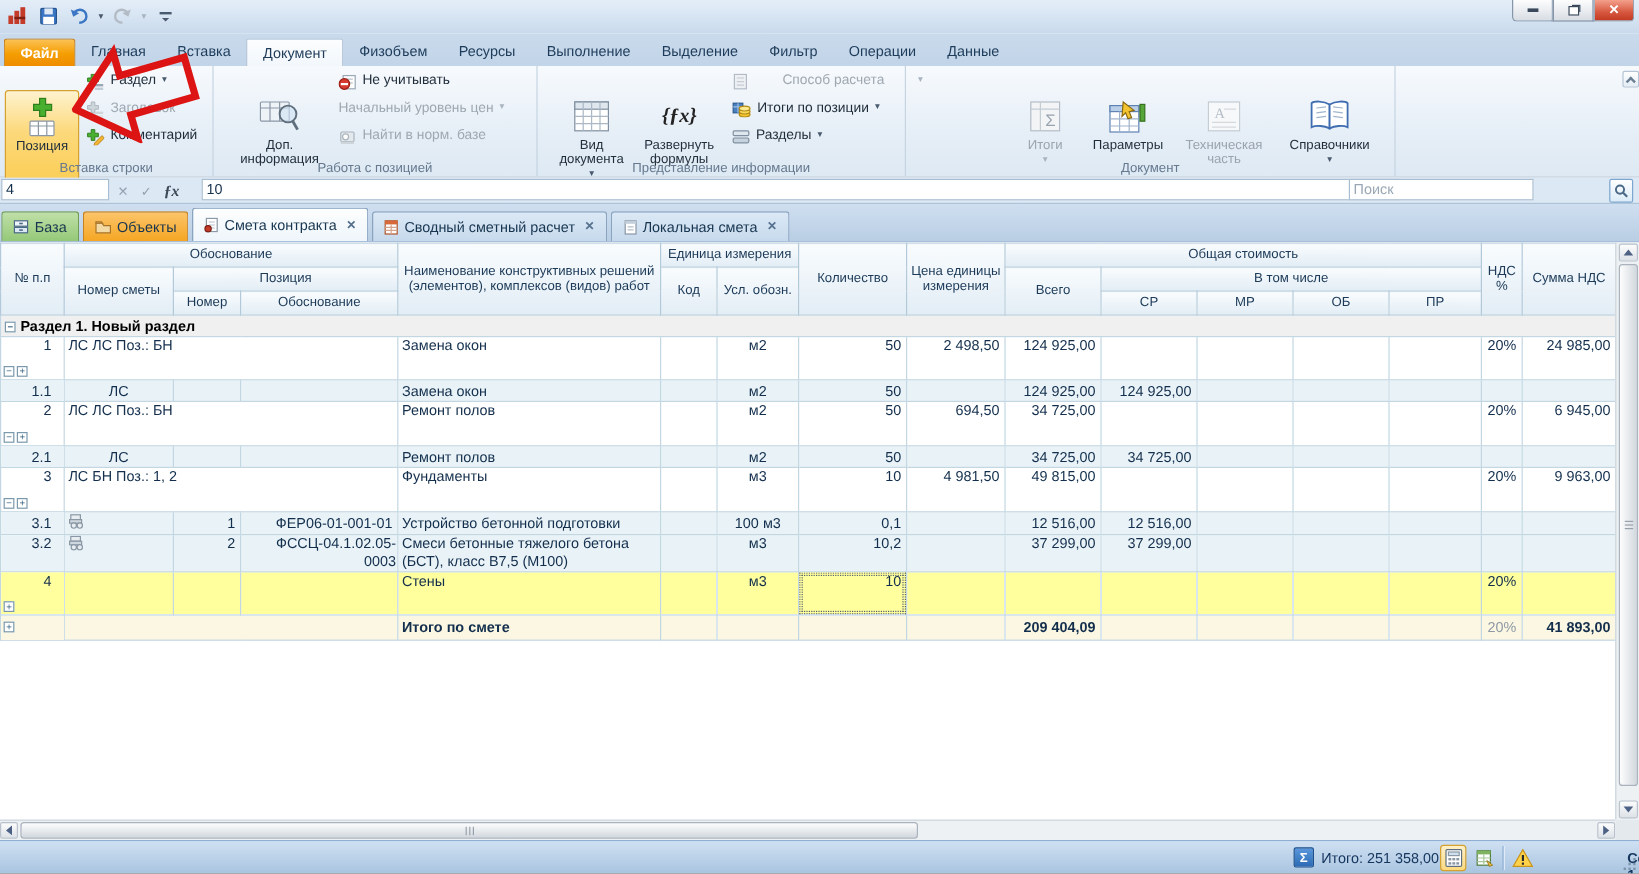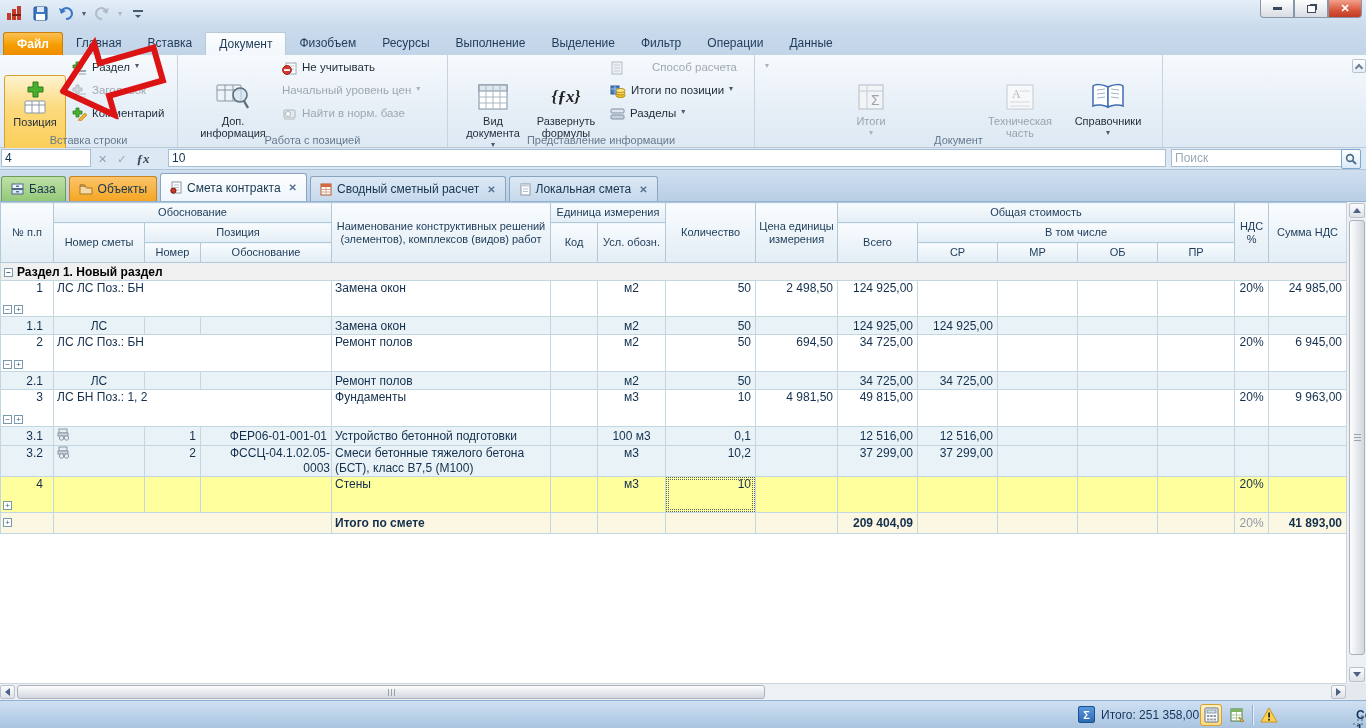--- a/index.html
+++ b/index.html
@@ -48,21 +48,21 @@
   .annotation-arrow{position:absolute;left:60px;top:47px;width:106px;height:86px;pointer-events:none;z-index:50;
     transform:rotate(-16deg);transform-origin:4px 44px;}
   
   .fbar{position:absolute;left:0;top:148px;width:1366px;height:22px;background:#dce8f4;border-bottom:1px solid #aec4d8;}
   .fbar input{border:1px solid #a8bed2;height:18px;font:12px "Liberation Sans",sans-serif;padding:0 3px;color:#16324e;}
   .cellref{position:absolute;left:1px;top:1px;width:90px;}
   .fbtns{position:absolute;left:98px;top:2px;display:flex;gap:10px;align-items:center;height:18px;
     font-size:11px;color:#94a2b0;}
   .fxsym{font-style:italic;font-family:"Liberation Serif",serif;font-weight:bold;color:#3c4a58;font-size:13px;}
   .formulafld{position:absolute;left:168px;top:1px;width:998px;}
-  .searchbox{position:absolute;left:1171px;top:1px;width:184px;}
+  .searchbox{position:absolute;left:1124px;top:1px;width:154px;}
   .searchbox::placeholder{color:#9aa8b6;}
   .searchbtn{position:absolute;left:1341px;top:1px;width:20px;height:20px;border:1px solid #7da7d0;border-radius:2px;
     background:linear-gradient(#fdfefe,#dcebf8);display:flex;align-items:center;justify-content:center;}
   
   .doctabs{position:absolute;left:0;top:170px;width:1366px;height:32px;
     background:linear-gradient(#cfdff0,#b9cee4);border-bottom:1px solid #93b1d1;
     display:flex;align-items:flex-end;padding-left:1px;gap:3px;}
   .dtab{height:25px;display:flex;align-items:center;gap:5px;padding:0 9px;font-size:12px;color:#17354f;
     border:1px solid #8aa4c0;border-bottom:0;border-radius:3px 3px 0 0;background:linear-gradient(#dce9f6,#c6d9ec);white-space:nowrap;}
   .dtab.green{background:linear-gradient(#c0e0a8,#94c878);border-color:#6f9c54;}
@@ -329,20 +329,35 @@
           <svg width="26" height="26">
               <rect x="1" y="1" width="24" height="24" fill="#f2f4f6" stroke="#b3bcc6"></rect>
               <line x1="1" y1="7" x2="25" y2="7" stroke="#c4ccd4"></line>
               <line x1="9" y1="1" x2="9" y2="25" stroke="#c4ccd4"></line>
               <text x="13" y="21" font-size="14" fill="#9aa4ae" font-family="Liberation Sans">Σ</text>
             </svg>
         </span>
         <span>Итоги</span>
         <span class="dd8 dis">▾</span>
       </div>
+      <div class="bigbtn" style="left:152px;width:66px;">
+        <span class="bi">
+          <svg width="32" height="28">
+              <rect x="1" y="5" width="24" height="22" fill="#fff" stroke="#5f82b4"></rect>
+              <rect x="1" y="5" width="24" height="5" fill="#b9cfe8" stroke="#5f82b4"></rect>
+              <line x1="9" y1="10" x2="9" y2="27" stroke="#9fb4cc"></line>
+              <line x1="17" y1="10" x2="17" y2="27" stroke="#9fb4cc"></line>
+              <line x1="1" y1="16" x2="25" y2="16" stroke="#9fb4cc"></line>
+              <line x1="1" y1="22" x2="25" y2="22" stroke="#9fb4cc"></line>
+              <rect x="26" y="4" width="4" height="14" fill="#57a639" stroke="#35701d"></rect>
+              <path d="M12 2 l9 7 -4 1 2 5 -3 1 -2-5 -3 3z" fill="#f4c430" stroke="#8a6a10"></path>
+            </svg>
+        </span>
+        <span>Параметры</span>
+      </div>
       <div class="bigbtn dis" style="left:227px;width:76px;">
         <span class="bi">
           <svg width="28" height="26">
               <rect x="1" y="1" width="26" height="24" fill="#f6f8f9" stroke="#c4ccd4"></rect>
               <text x="6" y="14" font-size="12" fill="#b3bcc6" font-family="Liberation Serif">A</text>
               <line x1="14" y1="7" x2="24" y2="7" stroke="#d4dade"></line>
               <line x1="4" y1="18" x2="24" y2="18" stroke="#d4dade"></line>
               <line x1="4" y1="22" x2="24" y2="22" stroke="#d4dade"></line>
             </svg>
         </span>

